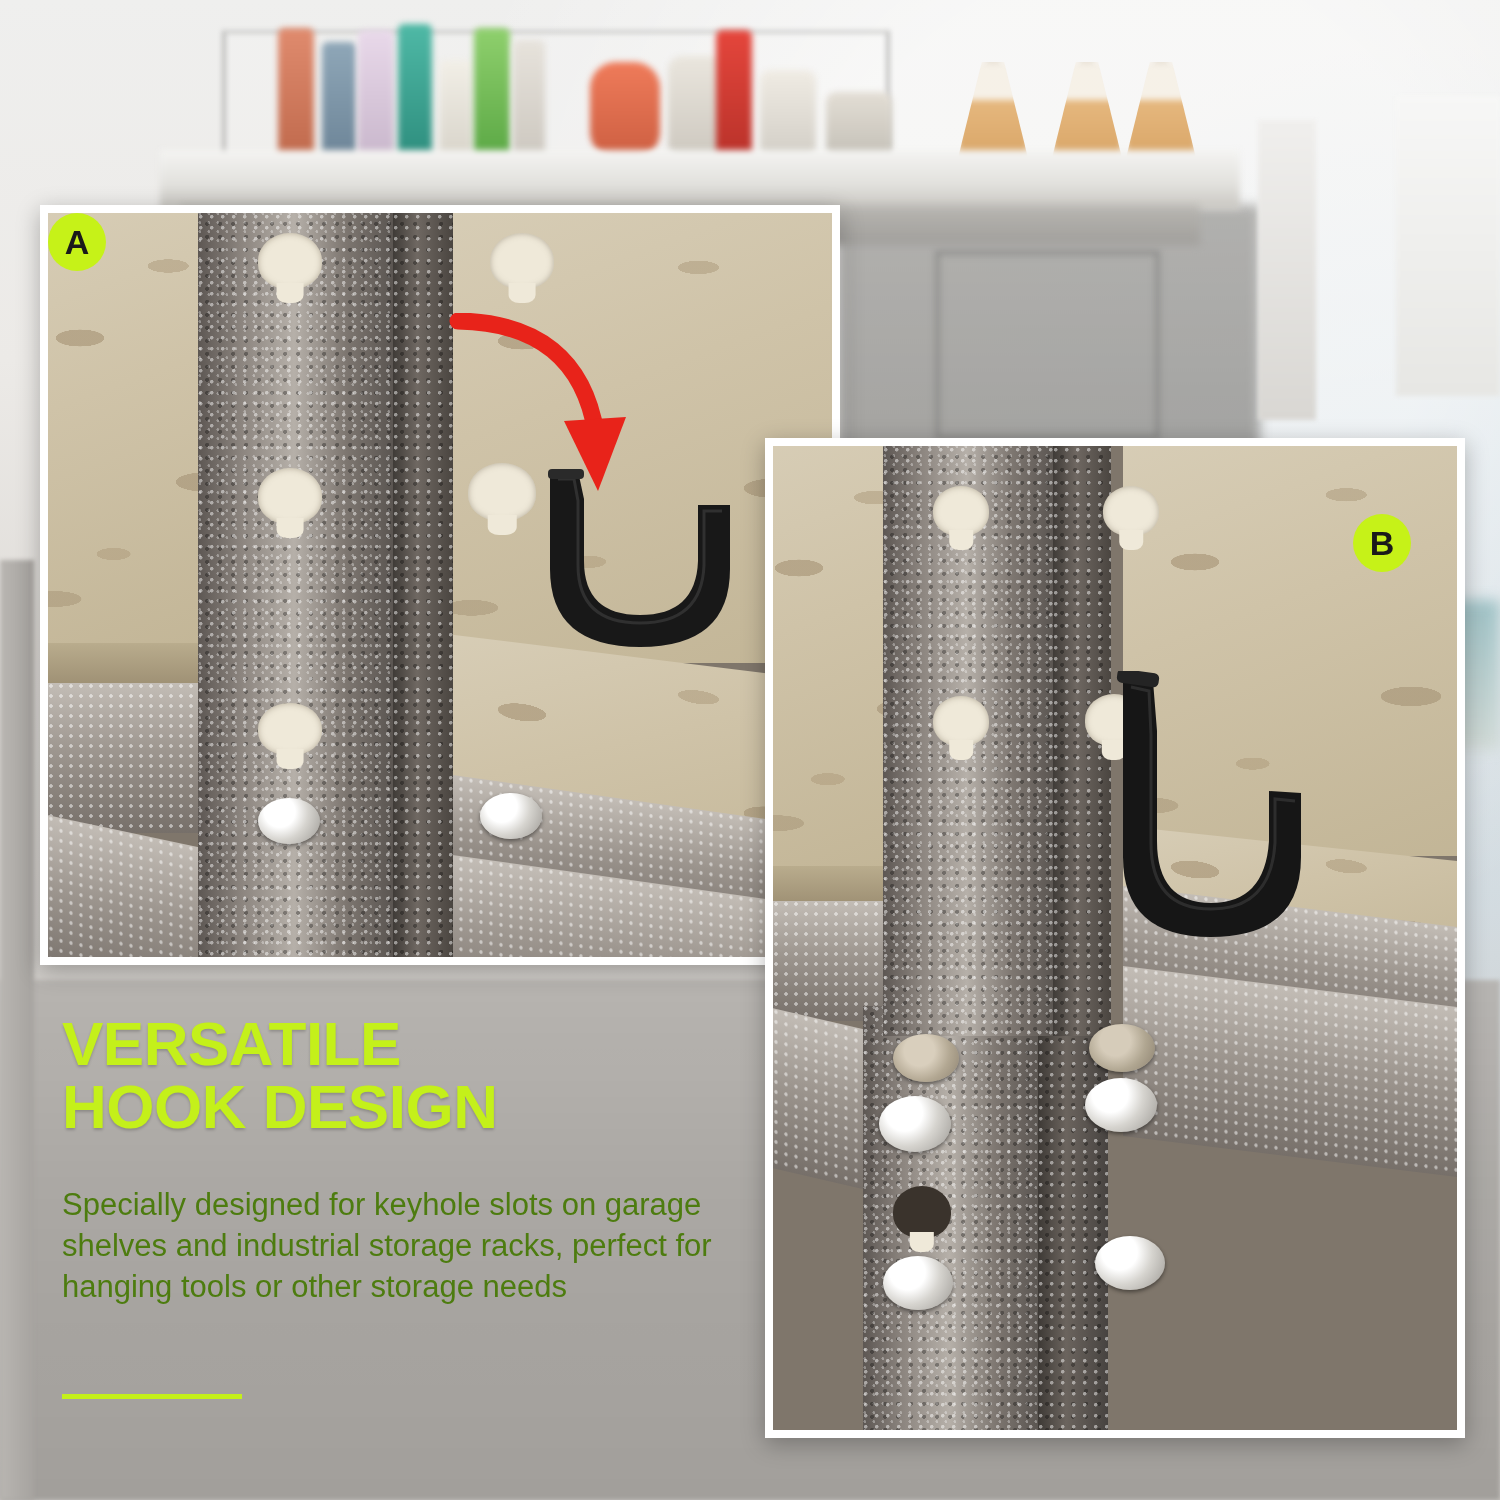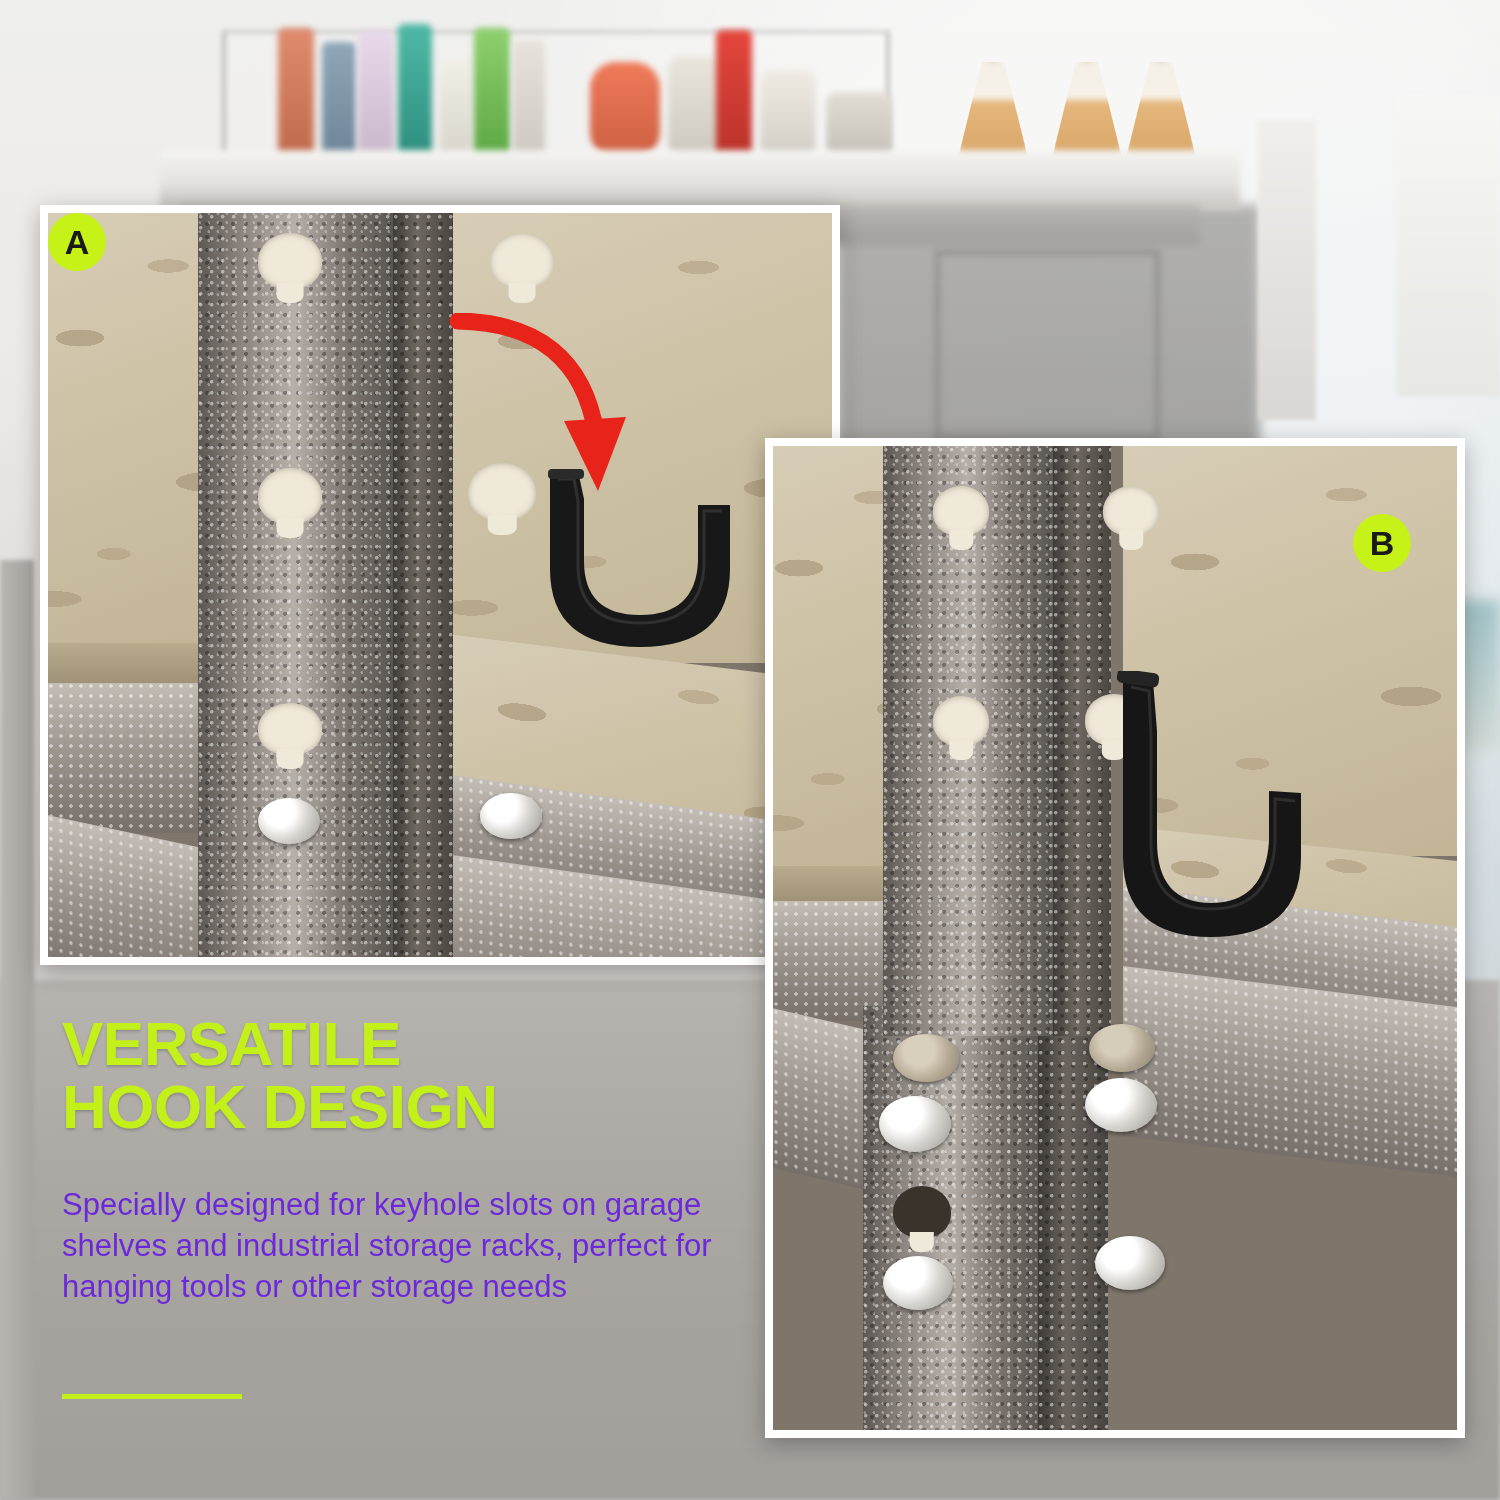--- a/index.html
+++ b/index.html
@@ -251,21 +251,21 @@
     line-height: 1.02;
     font-weight: bold;
     letter-spacing: -0.5px;
     text-shadow: 0 2px 3px rgba(0,0,0,.2);
   }
   .subtext {
     position: absolute;
     left: 62px;
     top: 1185px;
     width: 670px;
-    color: #6d28d9;
+    color: #4d7c0f;
     font-size: 31px;
     line-height: 1.32;
   }
   .rule {
     position: absolute;
     left: 62px;
     top: 1394px;
     width: 180px;
     height: 5px;
     background: #c4f01a;

